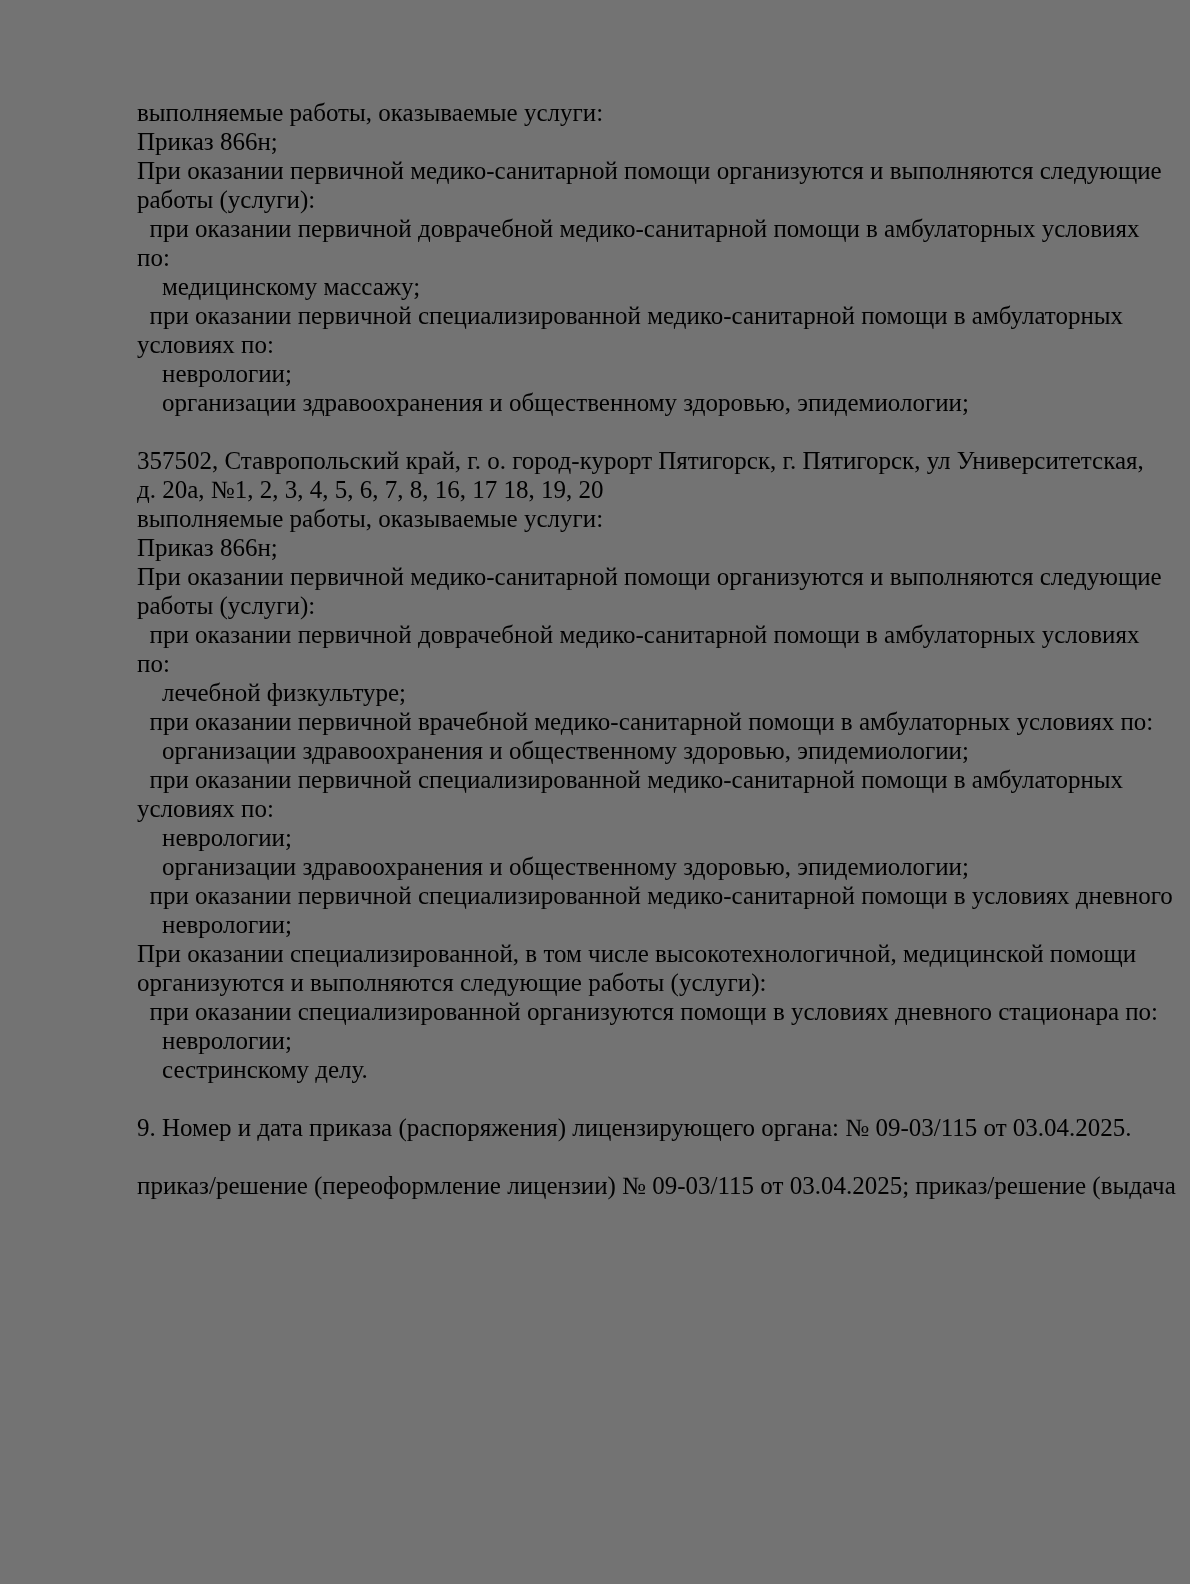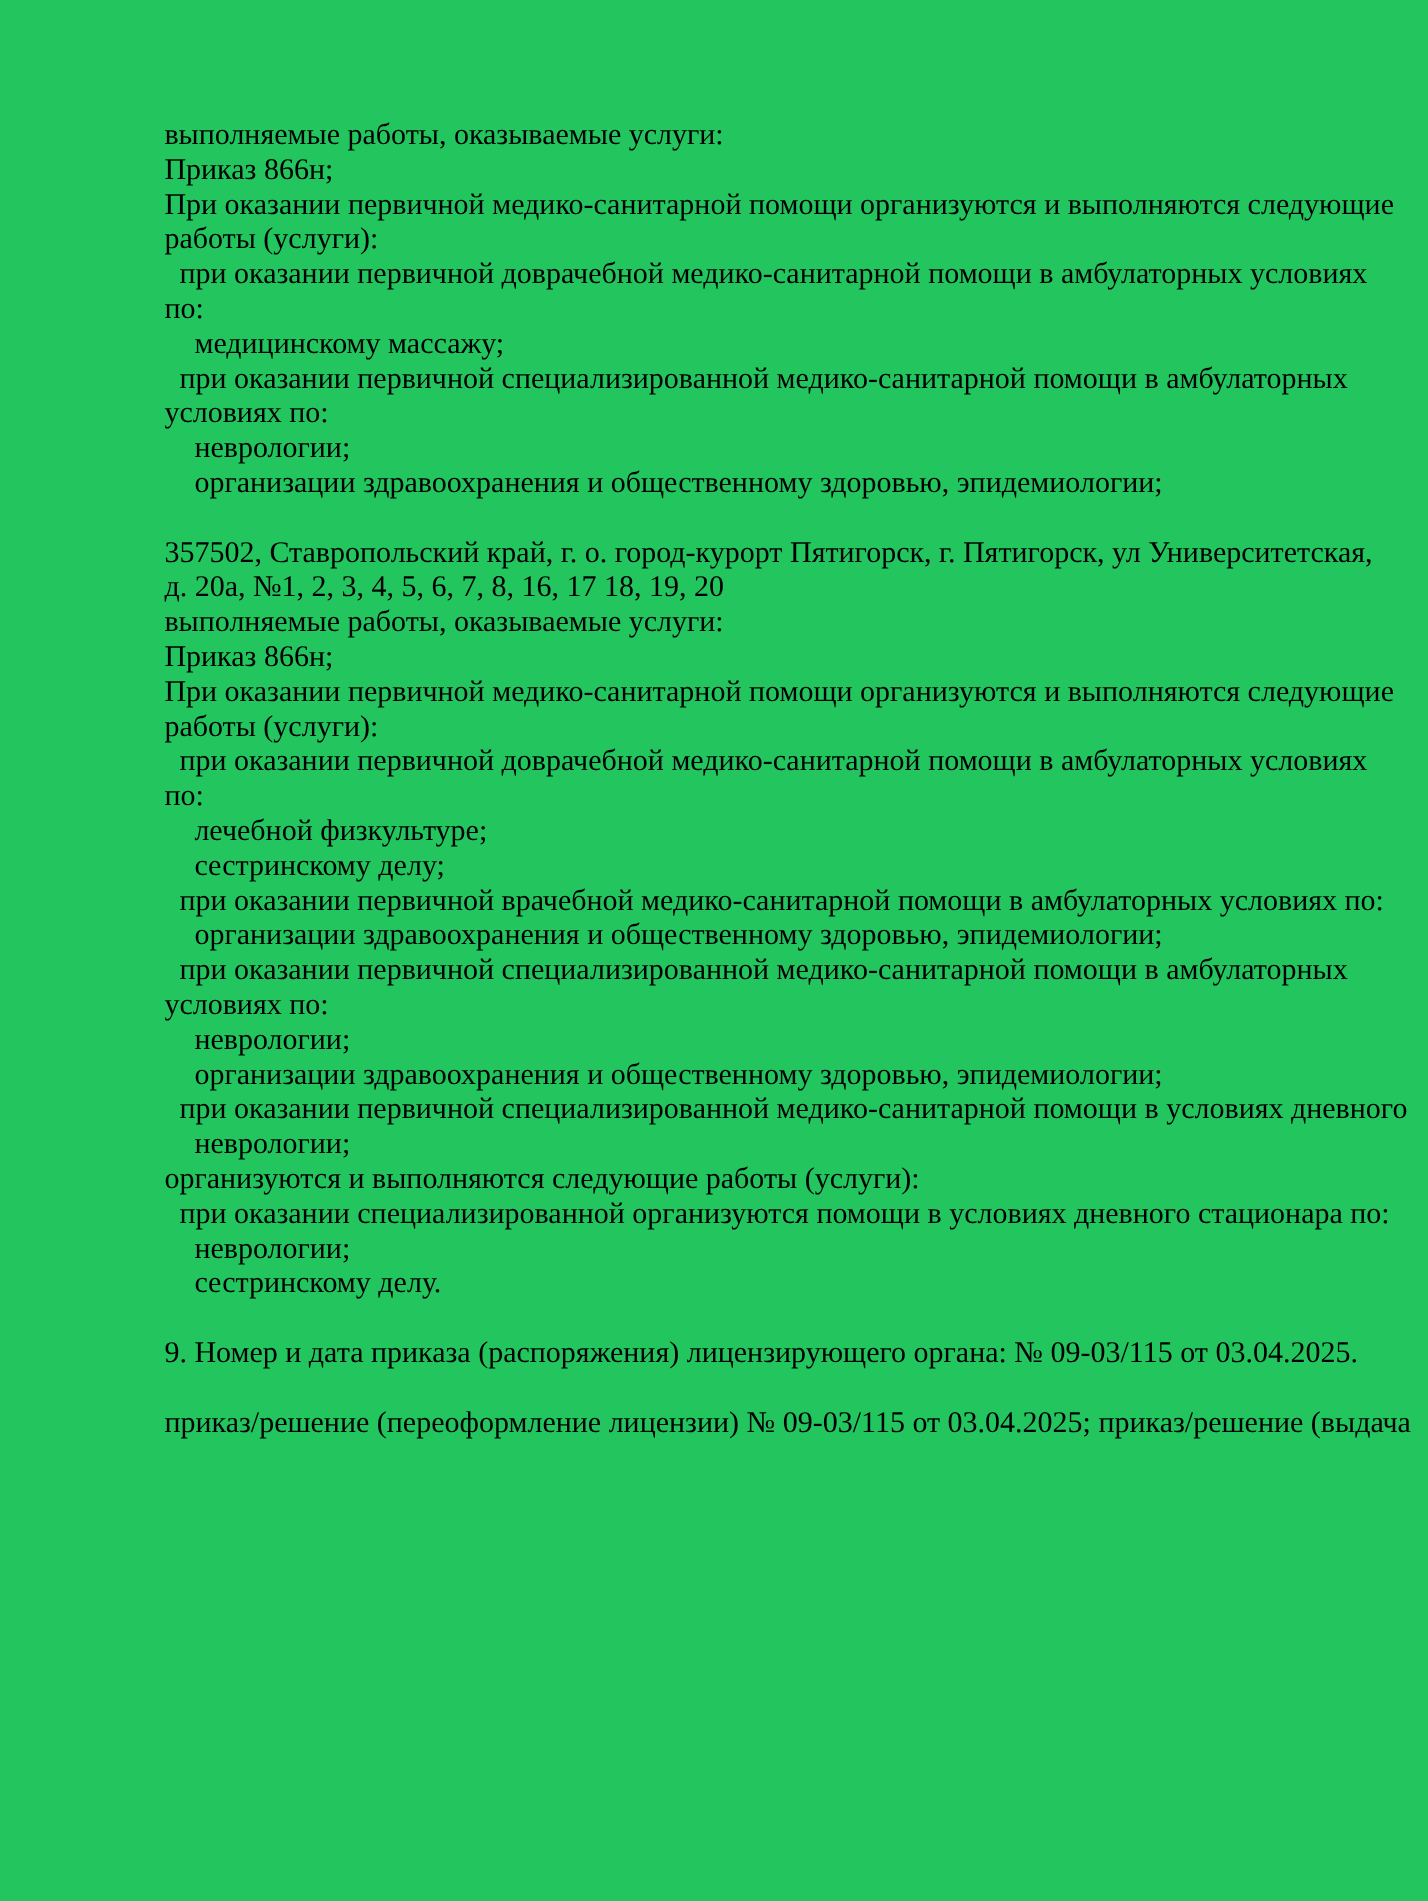--- a/index.html
+++ b/index.html
@@ -4,21 +4,21 @@
 <style>
   html, body {
     margin: 0;
     padding: 0;
     background: #ffffff;
   }
   .page {
     position: relative;
     width: 1190px;
     height: 1584px;
-    background: #22c55e;
+    background: #737373;
     overflow: hidden;
   }
   .doc-text {
     position: absolute;
     left: 137px;
     top: 98px;
     width: 1000px;
     font-family: "Liberation Serif", "DejaVu Serif", serif;
     font-size: 25px;
     line-height: 29px;
@@ -48,29 +48,29 @@
       <div class="line">&nbsp;</div>
       <div class="line">357502, Ставропольский край, г. о. город-курорт Пятигорск, г. Пятигорск, ул Университетская,</div>
       <div class="line">д. 20а, №1, 2, 3, 4, 5, 6, 7, 8, 16, 17 18, 19, 20</div>
       <div class="line">выполняемые работы, оказываемые услуги:</div>
       <div class="line">Приказ 866н;</div>
       <div class="line">При оказании первичной медико-санитарной помощи организуются и выполняются следующие</div>
       <div class="line">работы (услуги):</div>
       <div class="line">  при оказании первичной доврачебной медико-санитарной помощи в амбулаторных условиях</div>
       <div class="line">по:</div>
       <div class="line">    лечебной физкультуре;</div>
-      <div class="line">    сестринскому делу;</div>
       <div class="line">  при оказании первичной врачебной медико-санитарной помощи в амбулаторных условиях по:</div>
       <div class="line">    организации здравоохранения и общественному здоровью, эпидемиологии;</div>
       <div class="line">  при оказании первичной специализированной медико-санитарной помощи в амбулаторных</div>
       <div class="line">условиях по:</div>
       <div class="line">    неврологии;</div>
       <div class="line">    организации здравоохранения и общественному здоровью, эпидемиологии;</div>
       <div class="line">  при оказании первичной специализированной медико-санитарной помощи в условиях дневного</div>
       <div class="line">    неврологии;</div>
+      <div class="line">При оказании специализированной, в том числе высокотехнологичной, медицинской помощи</div>
       <div class="line">организуются и выполняются следующие работы (услуги):</div>
       <div class="line">  при оказании специализированной организуются помощи в условиях дневного стационара по:</div>
       <div class="line">    неврологии;</div>
       <div class="line">    сестринскому делу.</div>
       <div class="line">&nbsp;</div>
       <div class="line">9. Номер и дата приказа (распоряжения) лицензирующего органа: № 09-03/115 от 03.04.2025.</div>
       <div class="line">&nbsp;</div>
       <div class="line">приказ/решение (переоформление лицензии) № 09-03/115 от 03.04.2025; приказ/решение (выдача</div>
     </div>
 </div>

